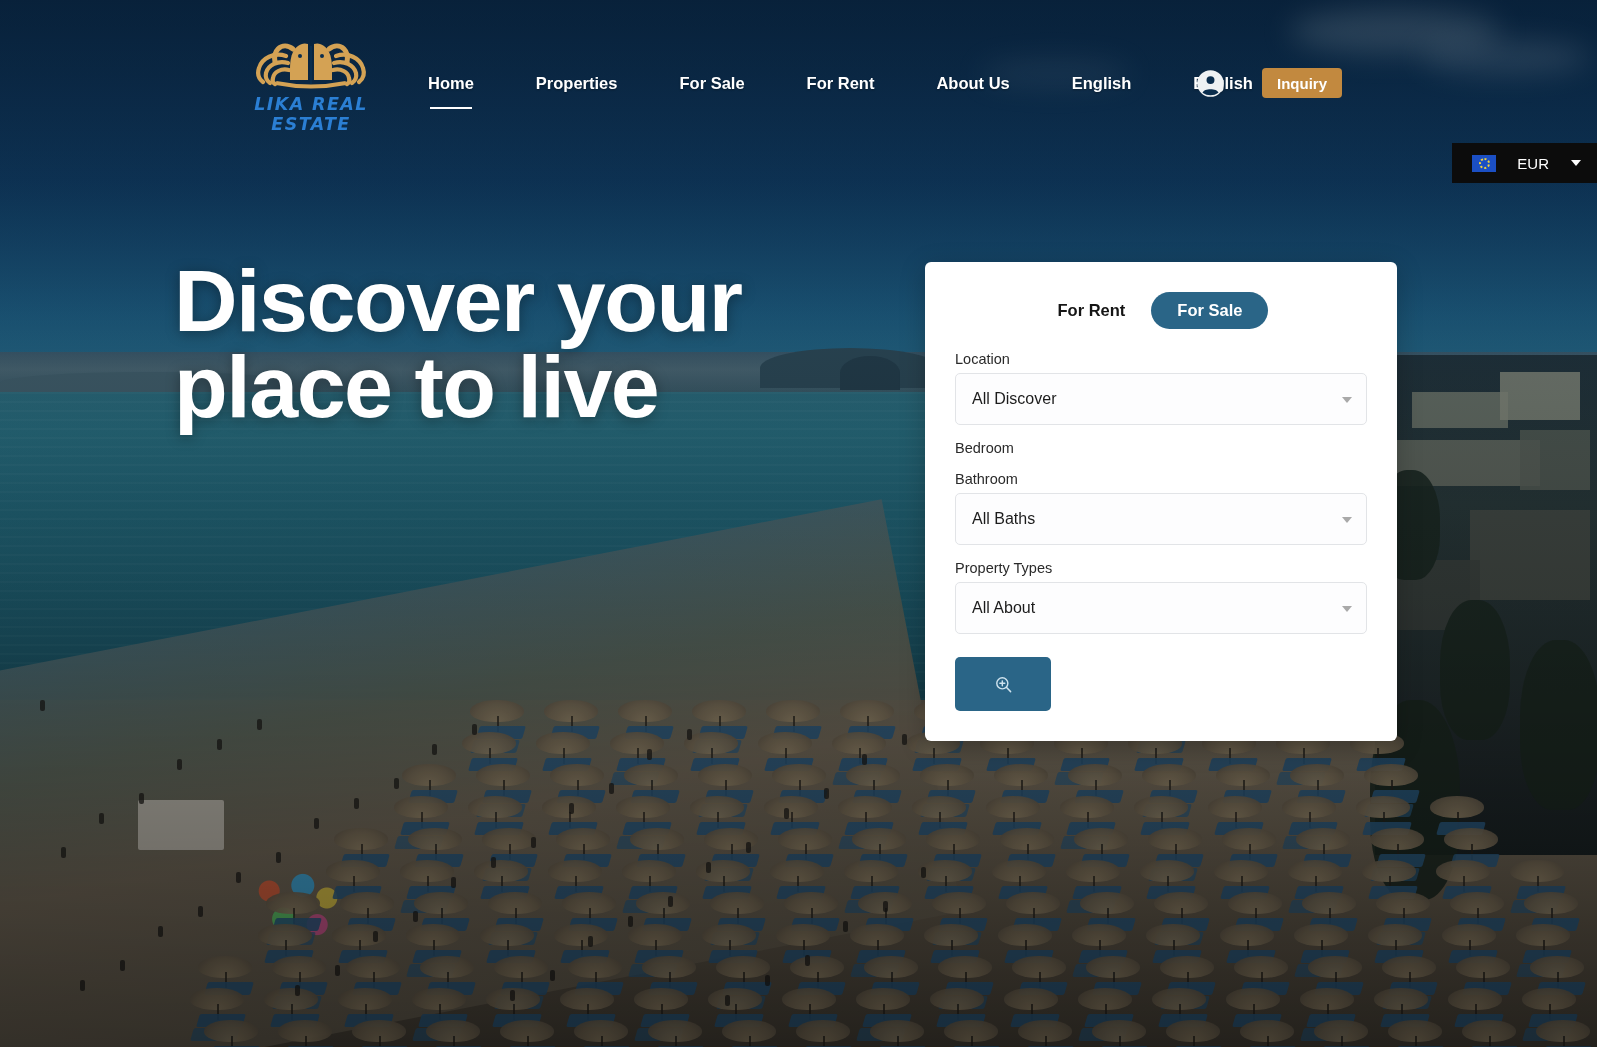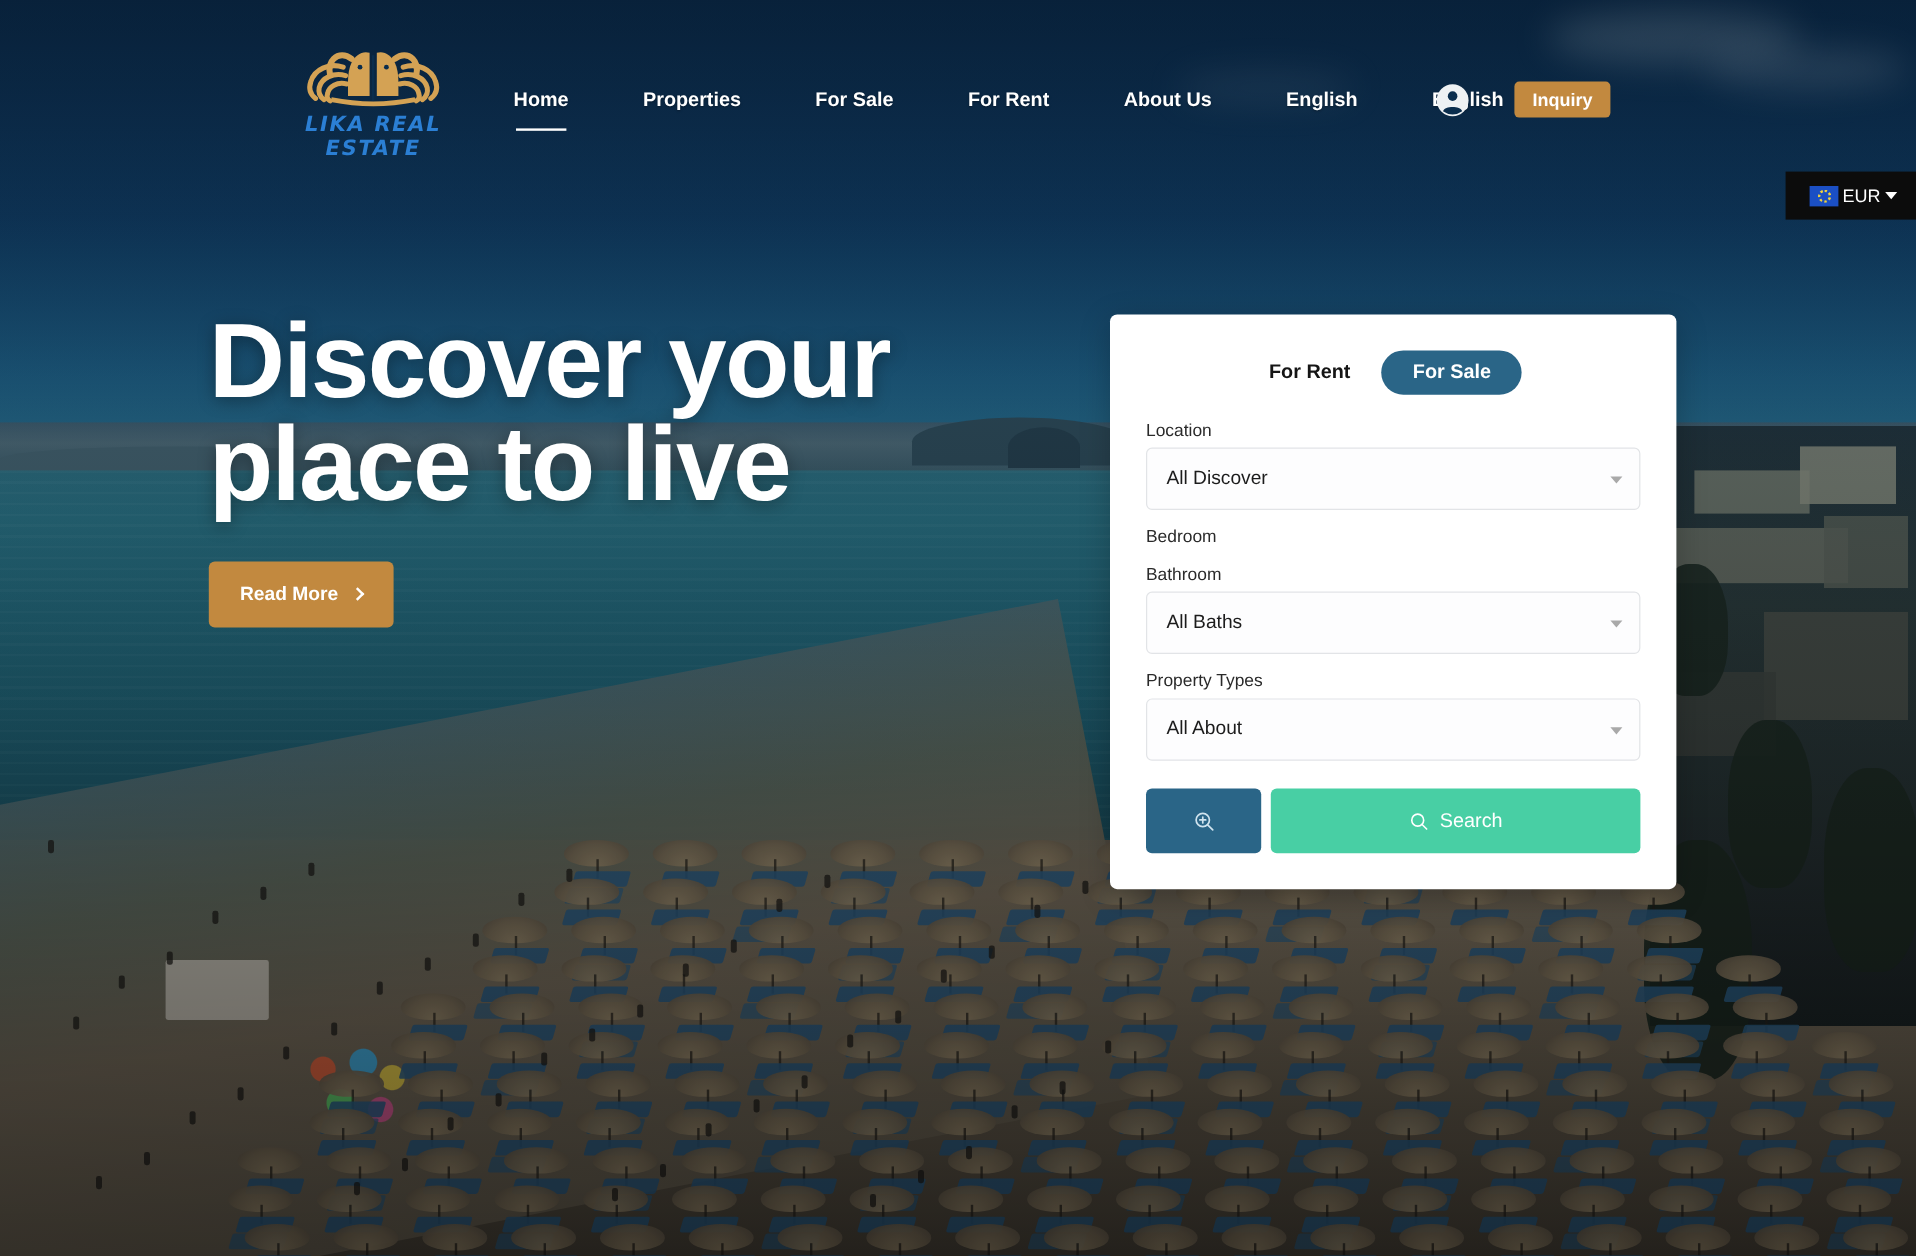--- a/index.html
+++ b/index.html
@@ -243,21 +243,21 @@
     cursor: pointer;
     font-family: "Liberation Sans", sans-serif;
   }
 
   .currency {
     position: absolute;
     right: 0; top: 143px;
     height: 40px;
     display: flex;
     align-items: center;
-    gap: 3px;
+    gap: 21px;
     padding: 0 16px 0 20px;
     background: #0c0c0c;
     color: #ffffff;
     font-size: 15px;
     cursor: pointer;
     z-index: 25;
   }
   .eu-flag {
     width: 24px; height: 17px;
     background: #1b4fc4;
@@ -975,24 +975,20 @@
       <span>EUR</span>
       <span class="caret-down"></span>
     </div>
   </div>
 
   <div class="hero">
     <h1>
       <span>Discover your</span><br>
       <span>place to live</span>
     </h1>
-    <button class="read-more">
-      <span>Read More</span>
-      <span class="chev-right"></span>
-    </button>
   </div>
 
   <div class="search-card">
 
     <div class="tabs">
       <button class="tab">For Rent</button>
       <button class="tab active">For Sale</button>
     </div>
 
     <div class="field">
@@ -1025,23 +1021,16 @@
 
     <div class="actions">
       <button class="btn-zoom">
         <svg width="19" height="19" viewBox="0 0 24 24" fill="none" stroke="#cfe3ee" stroke-width="1.8">
           <circle cx="10.5" cy="10.5" r="7"></circle>
           <line x1="15.6" y1="15.6" x2="21" y2="21" stroke-linecap="round"></line>
           <line x1="10.5" y1="7.4" x2="10.5" y2="13.6" stroke-linecap="round"></line>
           <line x1="7.4" y1="10.5" x2="13.6" y2="10.5" stroke-linecap="round"></line>
         </svg>
       </button>
-      <button class="btn-search">
-        <svg width="17" height="17" viewBox="0 0 24 24" fill="none" stroke="#ffffff" stroke-width="1.9">
-          <circle cx="10.5" cy="10.5" r="7"></circle>
-          <line x1="15.6" y1="15.6" x2="21" y2="21" stroke-linecap="round"></line>
-        </svg>
-        <span>Search</span>
-      </button>
     </div>
   </div>
 
 </div>
 
 </body></html>

